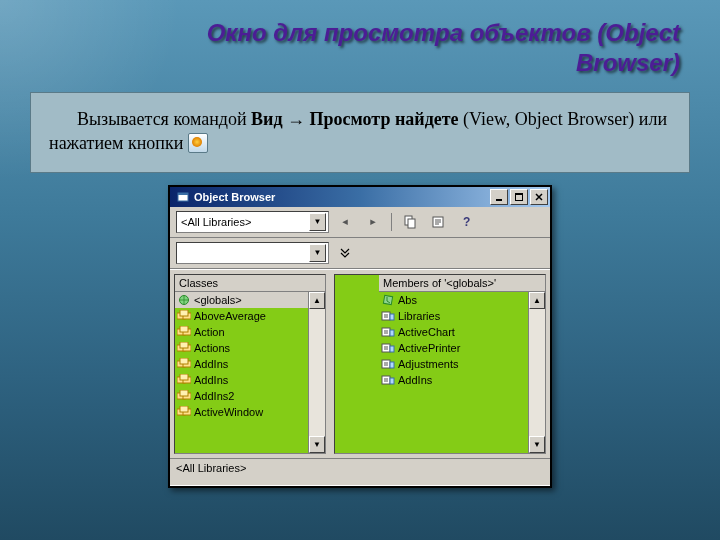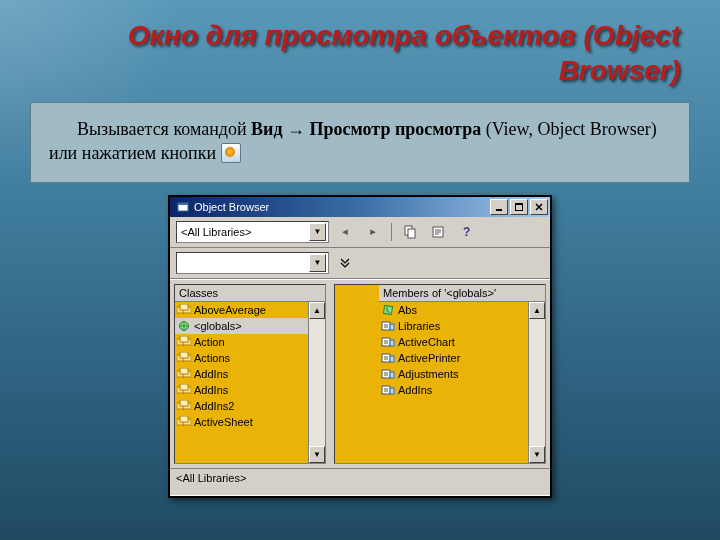--- a/index.html
+++ b/index.html
@@ -3,23 +3,23 @@
 <meta charset="utf-8">
 <style>
   html,body{margin:0;padding:0;width:720px;height:540px;font-family:Tahoma,Verdana,sans-serif;overflow:hidden;}
   body{
     background:
       radial-gradient(circle at 0 0, rgba(255,255,255,0.15) 0, transparent 180px),
       linear-gradient(180deg,#5a98b8 0%,#3e7a9a 40%,#2e6280 70%,#204a62 100%);
   }
   .slide-title{
     margin:18px 40px 14px 120px;
-    color:#b91c1c;
+    color:#4c1d95;
     font-weight:bold;
-    font-size:28px;
+    font-size:24px;
     text-align:right;
     line-height:1.25;
     text-shadow:2px 2px 3px rgba(0,0,0,0.6);
     font-style:italic;
     font-family:Verdana,Tahoma,sans-serif;
   }
   .text-box{
     margin:0 30px;
     padding:14px 18px 16px 18px;
     background:#a1bbc6;
@@ -46,21 +46,21 @@
     border:2px solid #000;
     background:#d4d0c8;
     font-family:Tahoma,sans-serif;font-size:11px;color:#000;
     box-shadow:3px 3px 6px rgba(0,0,0,0.5);
   }
   .titlebar{
     height:20px;background:linear-gradient(90deg,#0a246a 0%,#3a6ea5 50%,#a6caf0 100%);
     color:#fff;display:flex;align-items:center;padding:0 2px;
   }
   .titlebar .appicon{width:14px;height:14px;margin:0 4px;display:flex;align-items:center;justify-content:center;font-size:10px;}
-  .titlebar .ttl{flex:1;font-weight:normal;}
+  .titlebar .ttl{flex:1;font-weight:bold;}
   .winbtn{
     width:16px;height:14px;margin-left:2px;background:#d4d0c8;
     border:1px solid #fff;border-right-color:#404040;border-bottom-color:#404040;
     display:flex;align-items:center;justify-content:center;font-size:9px;color:#000;
   }
   .toolbar{
     display:flex;align-items:center;padding:4px 6px;gap:4px;
     border-bottom:1px solid #808080;
   }
   .combo{
@@ -75,21 +75,21 @@
   }
   .tbtn{
     width:22px;height:20px;border:1px solid transparent;
     display:flex;align-items:center;justify-content:center;font-size:11px;color:#555;
   }
   .tbtn.en{color:#000;}
   .sep{width:1px;height:18px;background:#808080;margin:0 2px;}
   .row2{padding:4px 6px;display:flex;gap:4px;border-bottom:1px solid #808080;}
   .panes{display:flex;height:188px;border-top:1px solid #fff;}
   .pane{
-    background:#eab308;border:1px solid #808080;
+    background:#84cc16;border:1px solid #808080;
     border-top-color:#404040;border-left-color:#404040;
     margin:4px;display:flex;flex-direction:column;
   }
   .pane.left{width:150px;}
   .pane.right{flex:1;padding-left:44px;}
   .pane-head{
     background:#d4d0c8;padding:2px 4px;font-size:11px;
     border-bottom:1px solid #808080;white-space:nowrap;
   }
   .pane-body{flex:1;overflow:hidden;}
@@ -116,21 +116,21 @@
   .track{flex:1;background:#e8e4dc;}
   .pane-wrap{display:flex;flex:1;}
 </style>
 </head>
 <body>
 
 <div class="slide-title">Окно для просмотра объектов (Object Browser)</div>
 
 <div class="text-box">
   <p class="indent">
-    <span>Вызывается командой </span><b>Вид → Просмотр просмотра</b><span> (View, Object Browser) или нажатием кнопки </span><span class="inline-icon"></span>
+    <span>Вызывается командой </span><b>Вид → Просмотр найдете</b><span> (View, Object Browser) или нажатием кнопки </span><span class="inline-icon"></span>
   </p>
 </div>
 
 <div class="ob-window">
   <div class="titlebar">
     <span class="appicon">
       <svg width="12" height="12" viewBox="0 0 12 12">
           <rect x="1" y="2" width="10" height="8" fill="#fff" stroke="#3a6ea5"></rect>
           <rect x="1" y="2" width="10" height="2" fill="#3a6ea5"></rect>
         </svg>
@@ -191,47 +191,47 @@
           <path d="M3 3 L7 7 L11 3 M3 7 L7 11 L11 7" stroke="#000" fill="none" stroke-width="1.2"></path>
         </svg>
     </div>
   </div>
 
   <div class="panes">
     <div class="pane left">
       <div class="pane-head">Classes</div>
       <div class="pane-wrap">
         <div class="pane-body" id="classes-body">
-            <div class="item">
-              <span class="ico">
-                <svg width="14" height="12" viewBox="0 0 14 12">
-                  <rect x="0" y="3" width="8" height="6" fill="#ffe08a" stroke="#b08000"></rect>
-                  <rect x="6" y="3" width="8" height="6" fill="#ffe08a" stroke="#b08000"></rect>
-                  <rect x="3" y="0" width="8" height="6" fill="#fff0b0" stroke="#b08000"></rect>
-                </svg>
-              </span>
-              <span>AboveAverage</span>
-            </div>
             <div class="item sel">
               <span class="ico">
                 <svg width="12" height="12" viewBox="0 0 12 12">
                   <circle cx="6" cy="6" r="4.5" fill="#7fd47f" stroke="#2a8a2a"></circle>
                   <path d="M1.5 6h9M6 1.5v9" stroke="#2a8a2a" stroke-width="0.8"></path>
                 </svg>
               </span>
               <span>&lt;globals&gt;</span>
             </div>
             <div class="item">
               <span class="ico">
                 <svg width="14" height="12" viewBox="0 0 14 12">
                   <rect x="0" y="3" width="8" height="6" fill="#ffe08a" stroke="#b08000"></rect>
                   <rect x="6" y="3" width="8" height="6" fill="#ffe08a" stroke="#b08000"></rect>
                   <rect x="3" y="0" width="8" height="6" fill="#fff0b0" stroke="#b08000"></rect>
                 </svg>
               </span>
+              <span>AboveAverage</span>
+            </div>
+            <div class="item">
+              <span class="ico">
+                <svg width="14" height="12" viewBox="0 0 14 12">
+                  <rect x="0" y="3" width="8" height="6" fill="#ffe08a" stroke="#b08000"></rect>
+                  <rect x="6" y="3" width="8" height="6" fill="#ffe08a" stroke="#b08000"></rect>
+                  <rect x="3" y="0" width="8" height="6" fill="#fff0b0" stroke="#b08000"></rect>
+                </svg>
+              </span>
               <span>Action</span>
             </div>
             <div class="item">
               <span class="ico">
                 <svg width="14" height="12" viewBox="0 0 14 12">
                   <rect x="0" y="3" width="8" height="6" fill="#ffe08a" stroke="#b08000"></rect>
                   <rect x="6" y="3" width="8" height="6" fill="#ffe08a" stroke="#b08000"></rect>
                   <rect x="3" y="0" width="8" height="6" fill="#fff0b0" stroke="#b08000"></rect>
                 </svg>
               </span>
@@ -268,21 +268,21 @@
               <span>AddIns2</span>
             </div>
             <div class="item">
               <span class="ico">
                 <svg width="14" height="12" viewBox="0 0 14 12">
                   <rect x="0" y="3" width="8" height="6" fill="#ffe08a" stroke="#b08000"></rect>
                   <rect x="6" y="3" width="8" height="6" fill="#ffe08a" stroke="#b08000"></rect>
                   <rect x="3" y="0" width="8" height="6" fill="#fff0b0" stroke="#b08000"></rect>
                 </svg>
               </span>
-              <span>ActiveSheet</span>
+              <span>ActiveWindow</span>
             </div>
           </div>
         <div class="scroll">
           <div class="scrbtn">▲</div>
           <div class="track"></div>
           <div class="scrbtn">▼</div>
         </div>
       </div>
     </div>
     <div class="pane right">

